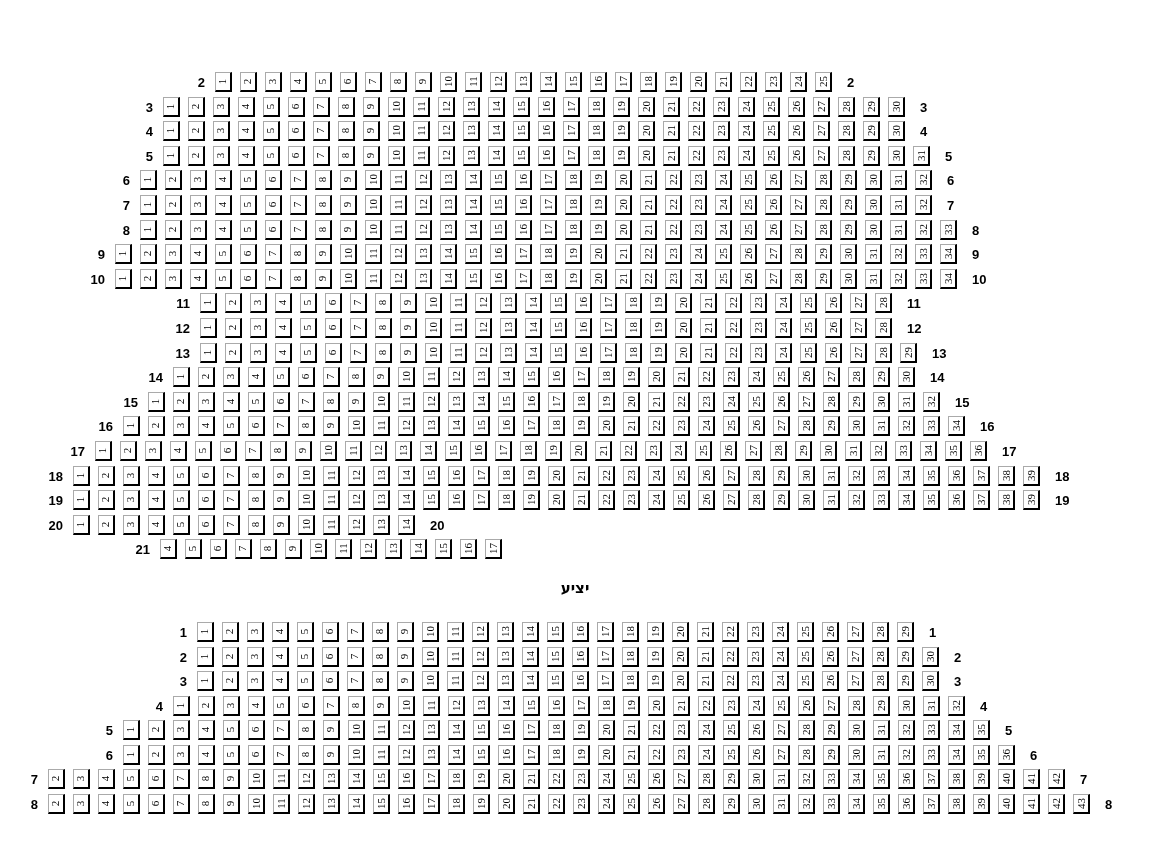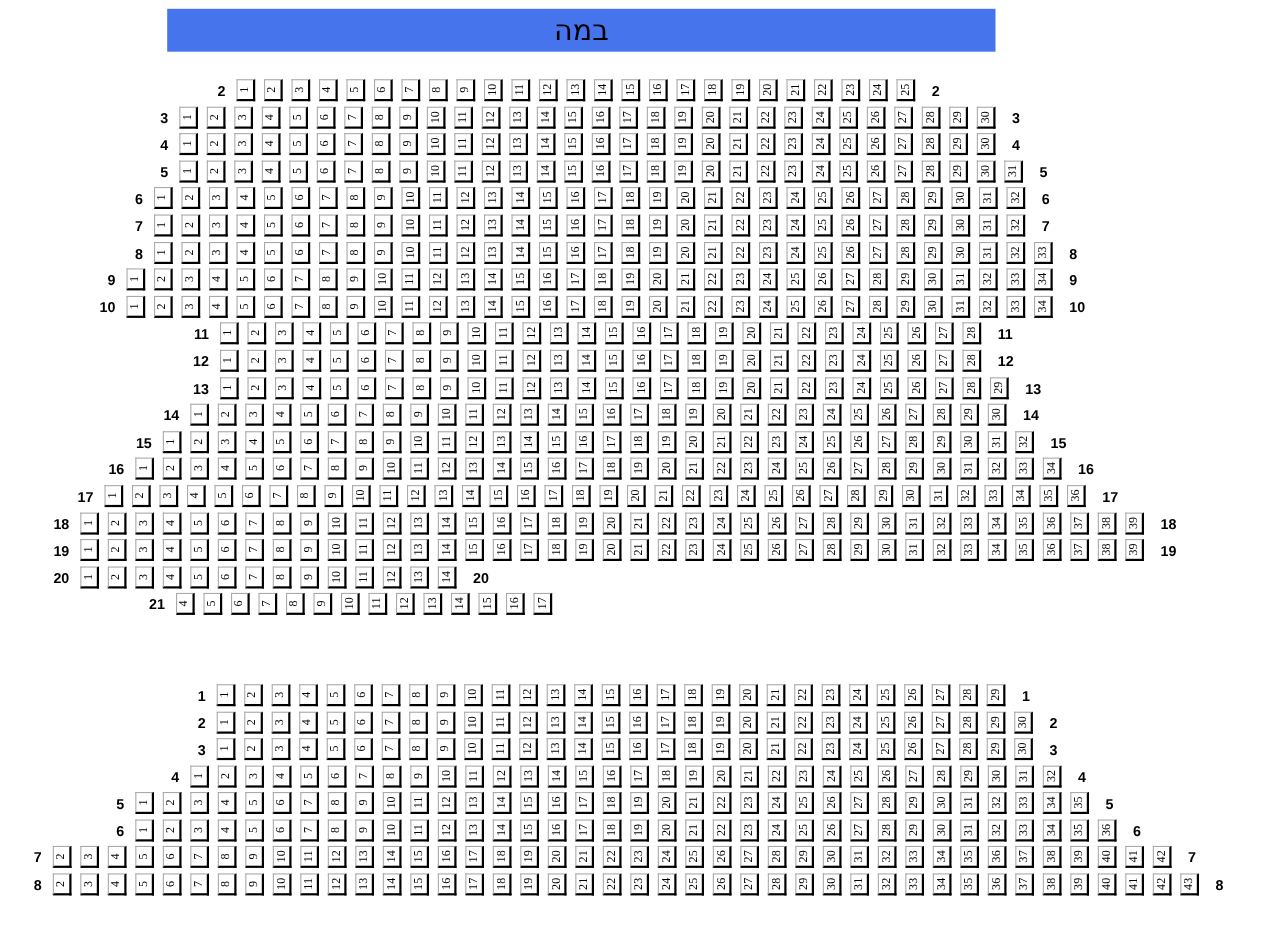--- a/index.html
+++ b/index.html
@@ -43,23 +43,21 @@
     position:absolute; font-weight:bold; font-size:13px; color:#000;
     font-family:"Liberation Sans", sans-serif; line-height:1;
   }
   .row-label.left { width:40px; text-align:right; }
   .row-label.right { width:40px; text-align:left; }
 </style>
 </head>
 <body>
 
 <div class="page">
-  <div class="stage-banner" style="background: rgb(69, 116, 236);">
-    <span class="stage-label" style="color: rgb(0, 0, 0);">במה</span>
-  </div>
+  <div class="balcony-title">יציע</div>
   <div id="seat-map">
       <div class="row-label left" style="left: 165px; top: 76px;">2</div>
       <div class="seat-row" style="left: 215px; top: 72px;">
         <div class="seat">
           <span class="seat-num">1</span>
         </div>
         <div class="seat">
           <span class="seat-num">2</span>
         </div>
         <div class="seat">

